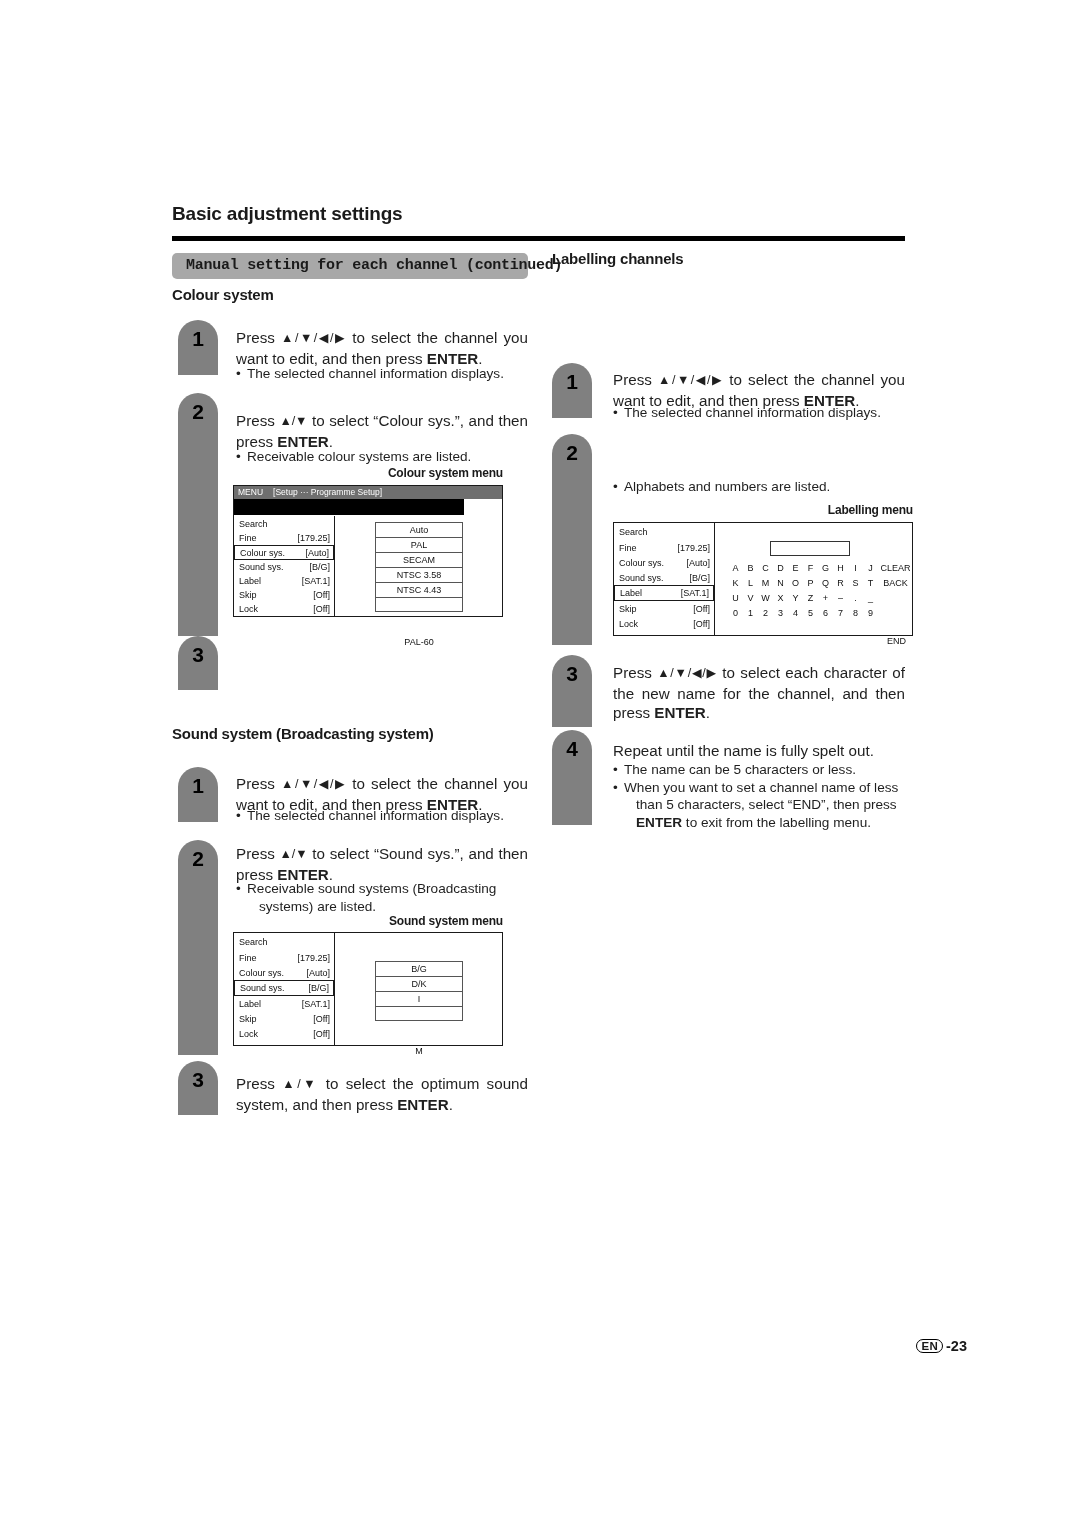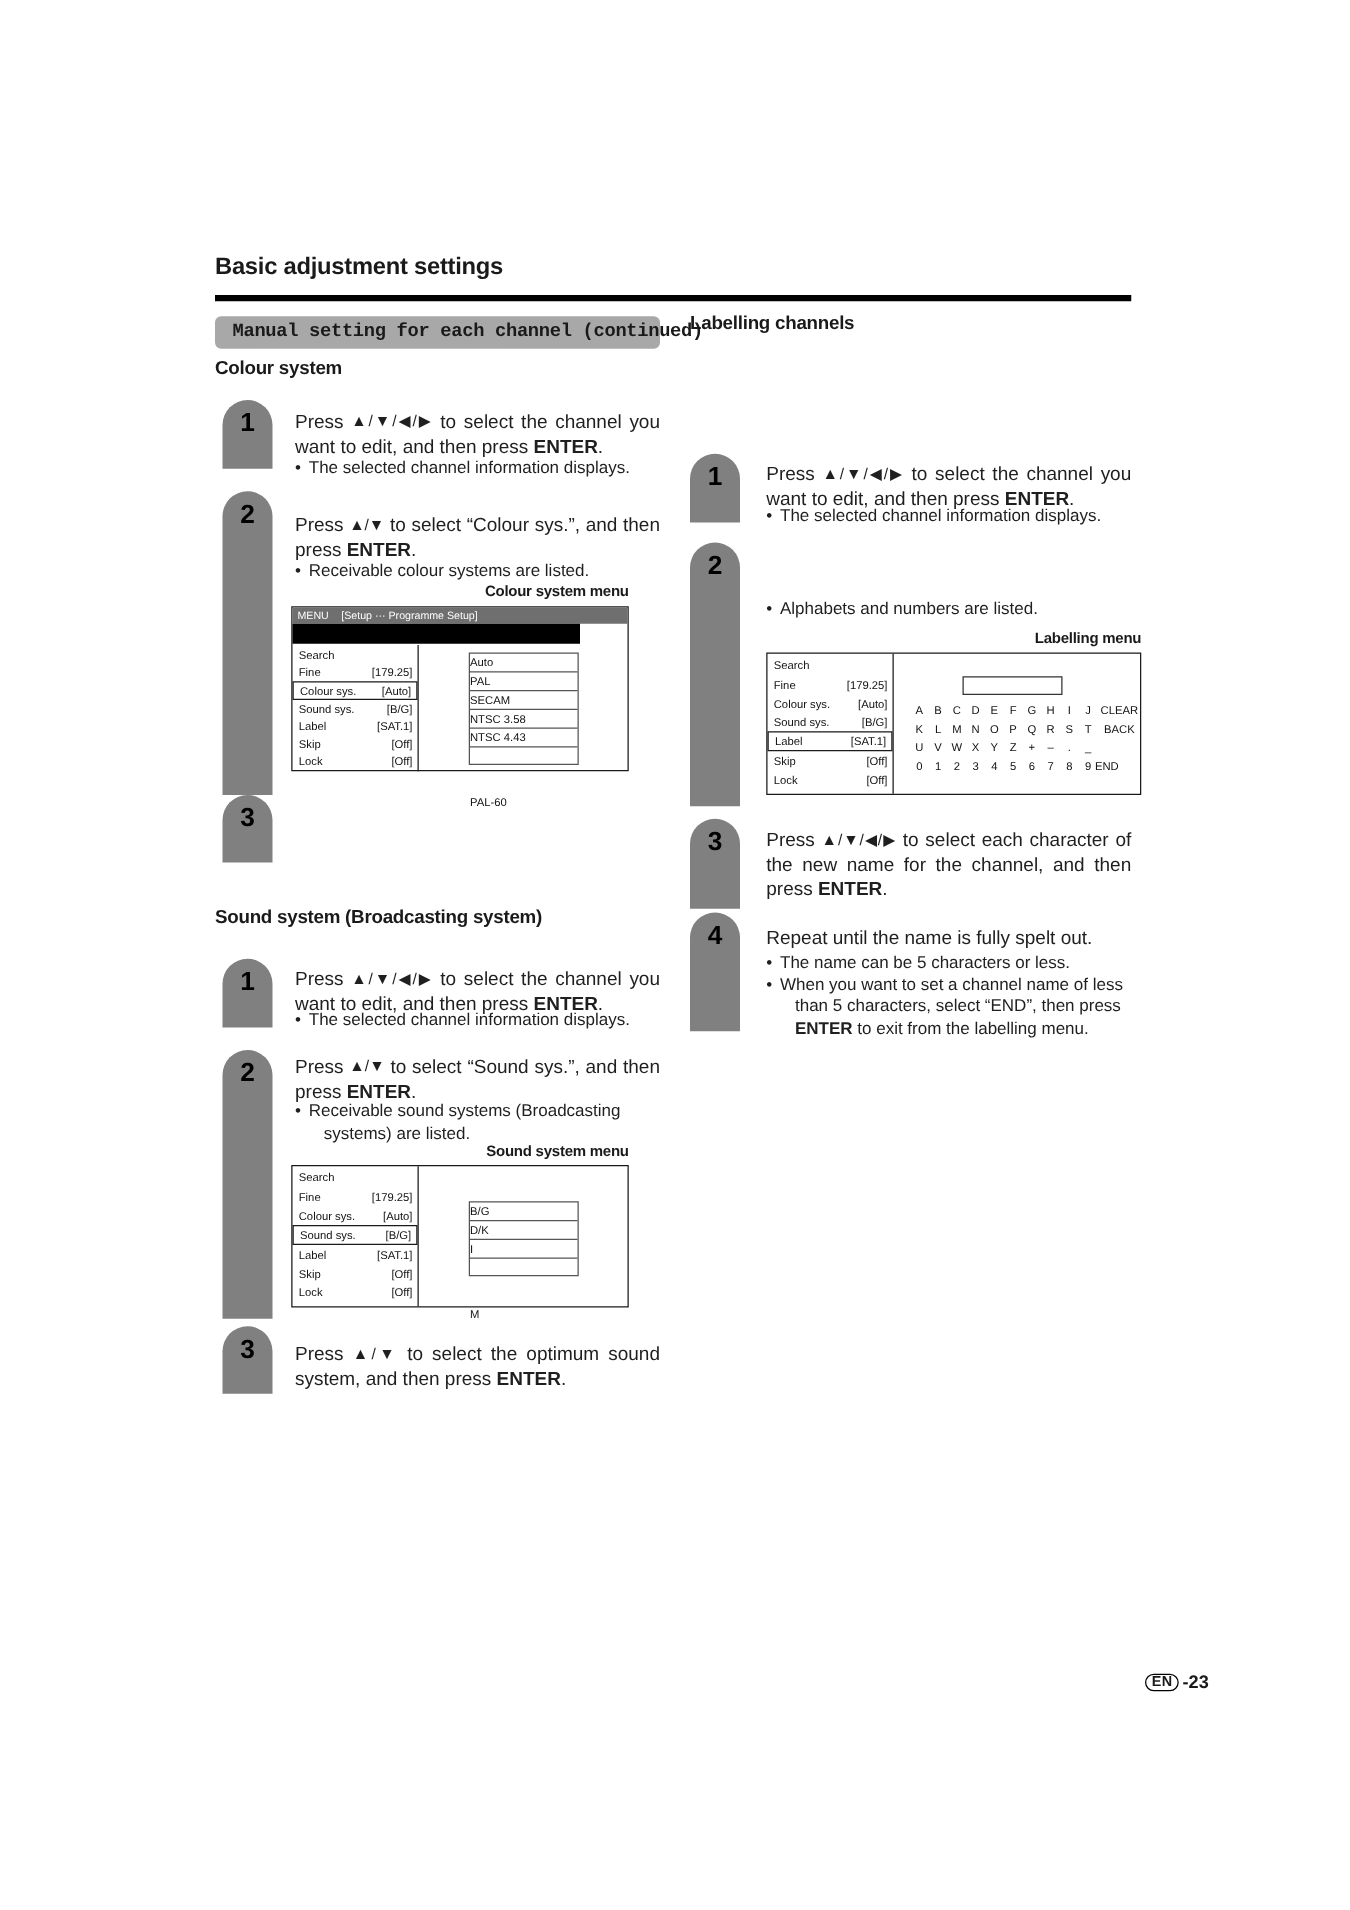--- a/index.html
+++ b/index.html
@@ -184,21 +184,21 @@
   }
   .opt-box {
     position: absolute;
     border: 1px solid #555;
     box-sizing: border-box;
     background: #fff;
   }
   .opt-item {
     position: relative;
     font-size: 9px;
-    text-align: left;
+    text-align: center;
     color: #111;
     border-bottom: 1px solid #555;
     box-sizing: border-box;
     white-space: nowrap;
   }
   .opt-item:last-child { border-bottom: none; margin-top: 36px; }
   .opt-item span {
     position: absolute;
     left: 0; right: 0;
     top: 50%;
@@ -523,21 +523,21 @@
         <span class="cell" style="left:5px;  width:13px;">0</span>
         <span class="cell" style="left:20px; width:13px;">1</span>
         <span class="cell" style="left:35px; width:13px;">2</span>
         <span class="cell" style="left:50px; width:13px;">3</span>
         <span class="cell" style="left:65px; width:13px;">4</span>
         <span class="cell" style="left:80px; width:13px;">5</span>
         <span class="cell" style="left:95px; width:13px;">6</span>
         <span class="cell" style="left:110px; width:13px;">7</span>
         <span class="cell" style="left:125px; width:13px;">8</span>
         <span class="cell" style="left:140px; width:13px;">9</span>
-        <span class="cell" style="left:145px; width:33px;">END</span>
+        <span class="cell" style="left:156px; width:33px;margin-top:28px;">END</span>
       </div>
     </div>
   </div>
 
   <div class="step-bar" style="left:552px; top:655px; height:72px;">
     <div class="num">3</div>
   </div>
   <div class="step-text" style="left:613px; top:663px; width:292px;">
     <span>Press </span><span class="arrows">▲/▼/◀/▶</span><span> to select each character of the new name for the channel, and then press </span><b>ENTER</b><span>.</span>
   </div>

